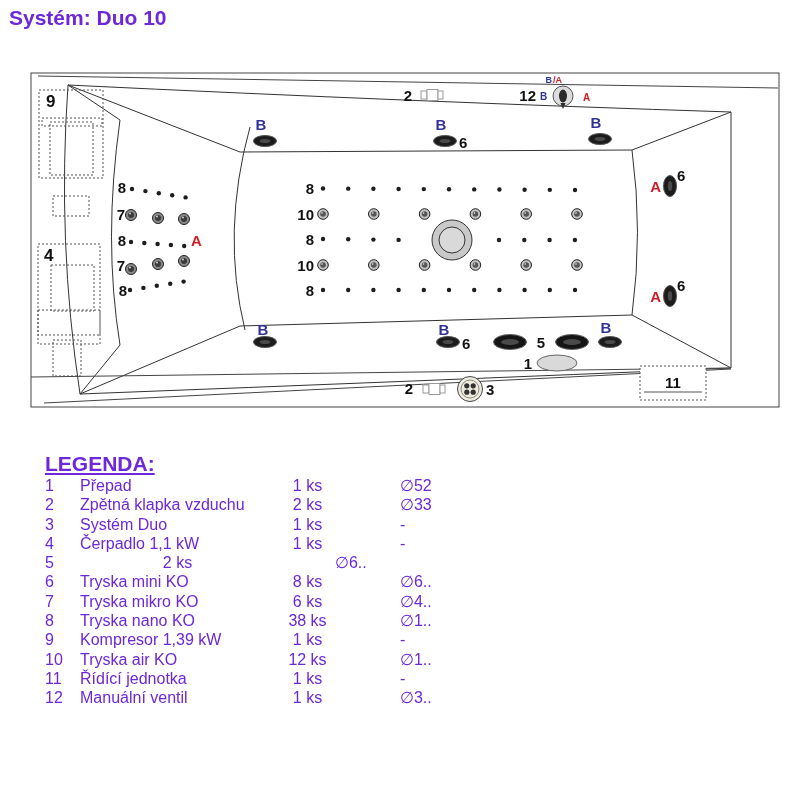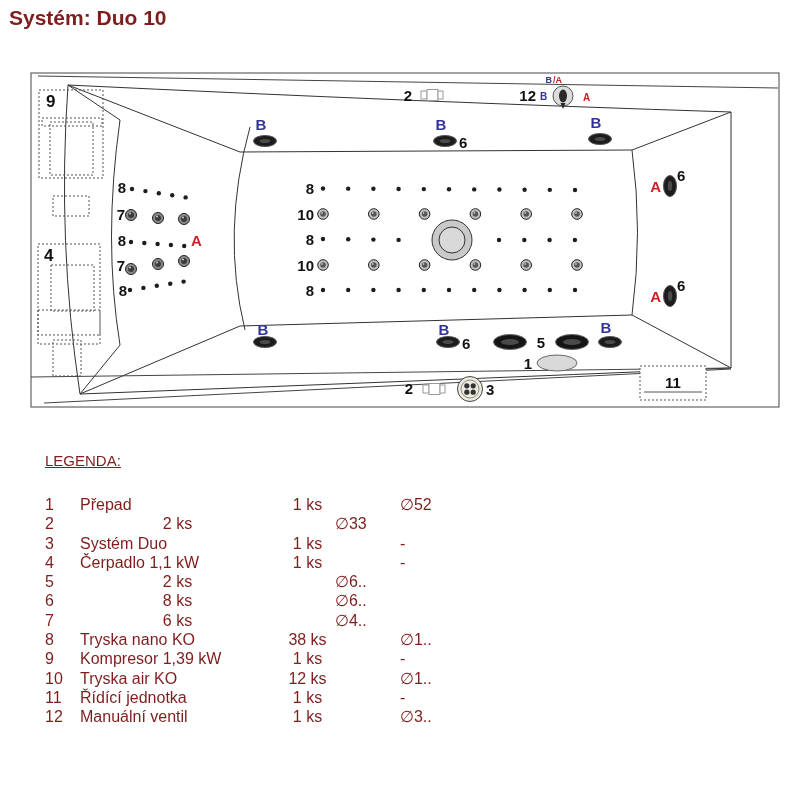--- a/index.html
+++ b/index.html
@@ -1,28 +1,28 @@
 <!DOCTYPE html>
 <html style="--label-blue: #32329b; --label-red: #cc2026;"><head>
 <meta charset="utf-8">
 <style>
   html,body{margin:0;padding:0;background:#fff;}
   .page{position:relative;width:800px;height:800px;background:#fff;overflow:hidden;
-        font-family:"Liberation Sans",sans-serif;color:#7f1d1d;}
+        font-family:"Liberation Sans",sans-serif;color:#6d28d9;}
   .title{position:absolute;left:9px;top:6px;font-size:21px;font-weight:bold;margin:0;}
   .diagram-wrap{position:absolute;left:0;top:0;width:800px;height:430px;}
   svg text{font-family:"Liberation Sans",sans-serif;}
   .lbl{font-size:15px;font-weight:bold;fill:#111;}
   .lbl16{font-size:17px;font-weight:bold;fill:#111;}
   .lblB{fill:var(--label-blue,#32329b);}
   .lblA{fill:var(--label-red,#cc2026);}
   .sm{font-size:10px;font-weight:bold;}
   .tiny{font-size:9px;font-weight:bold;}
   .legend{position:absolute;left:45px;top:452px;width:520px;}
-  .legend-heading{font-size:15px;font-weight:normal;text-decoration:underline;margin-bottom:26px;}
+  .legend-heading{font-size:21px;font-weight:bold;text-decoration:underline;}
   .lrow{display:grid;grid-template-columns:35px 195px 65px 1fr;height:19.3px;line-height:19.3px;
         font-size:16px;}
   .lcell{white-space:nowrap;}
   .lcell.qty{text-align:center;}
   .lcell.dim{padding-left:60px;}
 </style>
 </head>
 <body>
 
 <div class="page">
@@ -343,20 +343,21 @@
     <div class="legend-heading">LEGENDA:</div>
     <div id="legend-rows">
         <div class="lrow">
           <div class="lcell num">1</div>
           <div class="lcell name">Přepad</div>
           <div class="lcell qty">1 ks</div>
           <div class="lcell dim">∅52</div>
         </div>
         <div class="lrow">
           <div class="lcell num">2</div>
+          <div class="lcell name">Zpětná klapka vzduchu</div>
           <div class="lcell qty">2 ks</div>
           <div class="lcell dim">∅33</div>
         </div>
         <div class="lrow">
           <div class="lcell num">3</div>
           <div class="lcell name">Systém Duo</div>
           <div class="lcell qty">1 ks</div>
           <div class="lcell dim">-</div>
         </div>
         <div class="lrow">
@@ -365,25 +366,27 @@
           <div class="lcell qty">1 ks</div>
           <div class="lcell dim">-</div>
         </div>
         <div class="lrow">
           <div class="lcell num">5</div>
           <div class="lcell qty">2 ks</div>
           <div class="lcell dim">∅6..</div>
         </div>
         <div class="lrow">
           <div class="lcell num">6</div>
+          <div class="lcell name">Tryska mini KO</div>
           <div class="lcell qty">8 ks</div>
           <div class="lcell dim">∅6..</div>
         </div>
         <div class="lrow">
           <div class="lcell num">7</div>
+          <div class="lcell name">Tryska mikro KO</div>
           <div class="lcell qty">6 ks</div>
           <div class="lcell dim">∅4..</div>
         </div>
         <div class="lrow">
           <div class="lcell num">8</div>
           <div class="lcell name">Tryska nano KO</div>
           <div class="lcell qty">38 ks</div>
           <div class="lcell dim">∅1..</div>
         </div>
         <div class="lrow">

